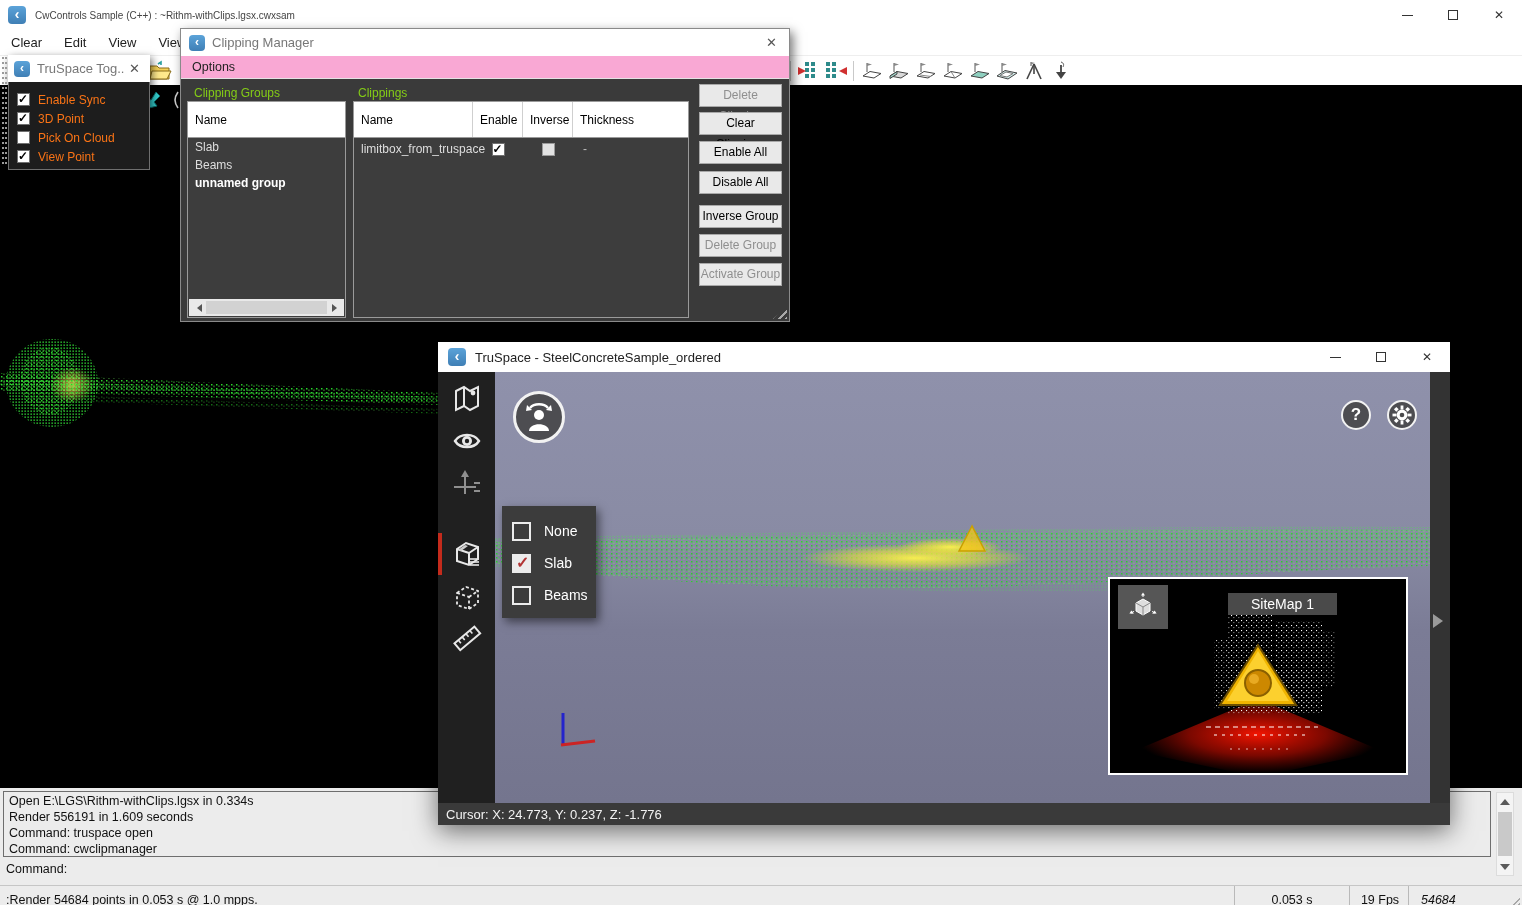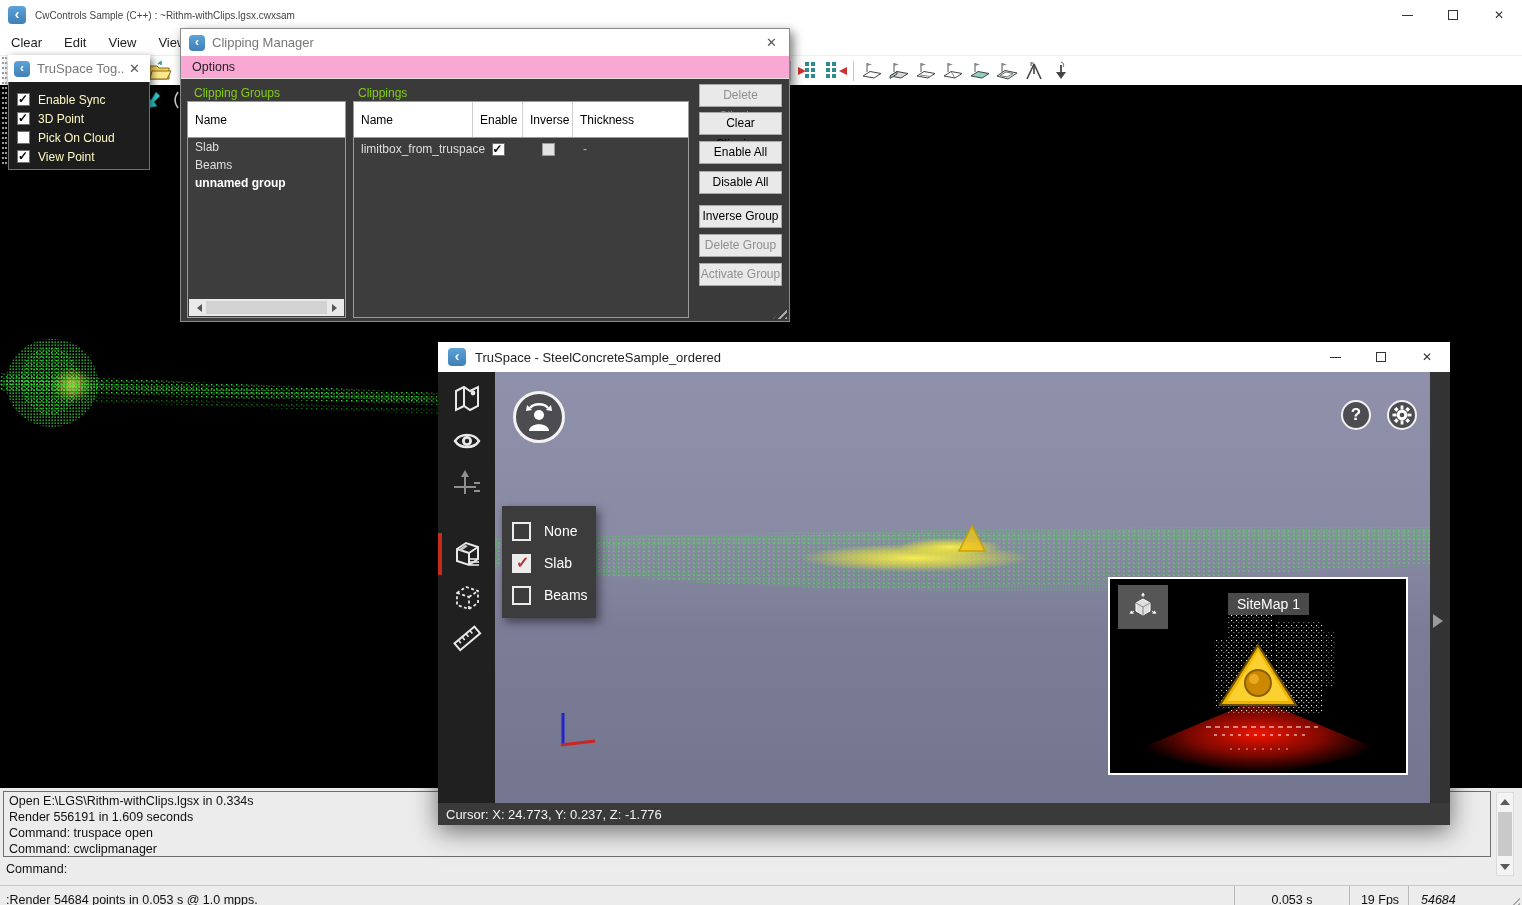--- a/index.html
+++ b/index.html
@@ -30,21 +30,21 @@
 
   
   #tog-panel { left:8px; top:55px; width:142px; height:115px; z-index:60; box-shadow:2px 3px 8px rgba(0,0,0,.6); }
   .float-titlebar { height:27px; background:#fff; display:flex; align-items:center; padding:0 6px; }
   .float-title { margin-left:7px; font-size:13px; color:#777; flex:1 1 auto; white-space:nowrap; overflow:hidden; }
   .float-close { color:#555; font-size:13px; padding:0 4px; }
   #tog-body { height:88px; background:#1d1d1d; border:1px solid #6f6f6f; border-top:none; padding:8px 0 0 8px; }
   .tog-row { display:flex; align-items:center; height:19px; }
   .cb13 { width:13px; height:13px; background:#fff; border:1px solid #707070; position:relative; flex:0 0 auto; }
   .cb13[data-checked="true"]::after { content:"✓"; position:absolute; left:0px; top:-2px; font-size:12px; font-weight:bold; color:#000; }
-  .tog-label { margin-left:8px; color:#fef9c3; font-size:12px; }
+  .tog-label { margin-left:8px; color:#f97316; font-size:12px; }
 
   
   #clip-mgr { left:180px; top:28px; width:610px; height:294px; z-index:60; background:#3a3a3a;
               border:1px solid #8a8a8a; box-shadow:3px 4px 10px rgba(0,0,0,.55); }
   #cm-titlebar { height:27px; background:#fff; display:flex; align-items:center; padding:0 8px; }
   #cm-menubar { height:23px; background:#f9a8d4; display:flex; align-items:center; border-bottom:1px solid #e3e3e3; }
   .section-label { color:#84cc16; font-size:12px; }
   .listbox { position:absolute; background:#3d3d3d; border:1px solid #9a9a9a; }
   .list-header { background:#fff; color:#000; border-bottom:1px solid #9a9a9a; display:flex; align-items:center; height:36px; }
   .hdr-cell { padding-left:7px; font-size:12px; height:100%; display:flex; align-items:center; border-right:1px solid #cfcfcf; }
@@ -86,21 +86,21 @@
       box-shadow:3px 4px 9px rgba(0,0,0,.5); padding:9px 0 0 10px; }
   .pop-row { display:flex; align-items:center; height:32px; }
   .pcb { width:19px; height:19px; border:2px solid #ececec; position:relative; flex:0 0 auto; }
   .pcb[data-checked="true"] { background:#ececec; }
   .pcb[data-checked="true"]::after { content:"✓"; position:absolute; left:2px; top:-3px; color:#b23434; font-size:16px; font-weight:bold; }
   .pop-label { margin-left:13px; color:#fff; font-size:14px; }
 
   
   #sitemap { left:613px; top:205px; width:300px; height:198px; background:#000; border:2px solid #fff; z-index:4; }
   #sitemap-home { position:absolute; left:8px; top:6px; width:50px; height:44px; background:#565656; display:flex; align-items:center; justify-content:center; }
-  #sitemap-label { position:absolute; left:118px; top:14px; background:#4a4a4a; color:#fff; font-size:14px; padding:3px 9px; }
+  #sitemap-label { position:absolute; left:118px; top:14px; background:#4a4a4a; color:#fff; font-size:14px; padding:3px 23px; }
 
   
   #bottom-panel { left:0; top:788px; width:1522px; height:97px; background:#ececec; z-index:10; }
   #log-box { position:absolute; left:3px; top:3px; width:1488px; height:66px; border:1px solid #6e6e6e; padding:1px 5px; }
   .log-line { font-size:12.5px; line-height:16px; color:#111; white-space:pre; }
   #cmd-label { position:absolute; left:6px; top:74px; font-size:12.5px; color:#111; }
   #vscroll { position:absolute; left:1496px; top:4px; width:18px; height:84px; background:#f4f4f4; border:1px solid #dcdcdc; }
   .vs-arrow { position:absolute; left:0; width:16px; height:16px; display:flex; align-items:center; justify-content:center; }
   .tri-u { width:0; height:0; border:5px solid transparent; border-bottom:6px solid #5a5a5a; margin-bottom:4px;}
   .tri-d { width:0; height:0; border:5px solid transparent; border-top:6px solid #5a5a5a; margin-top:4px;}

